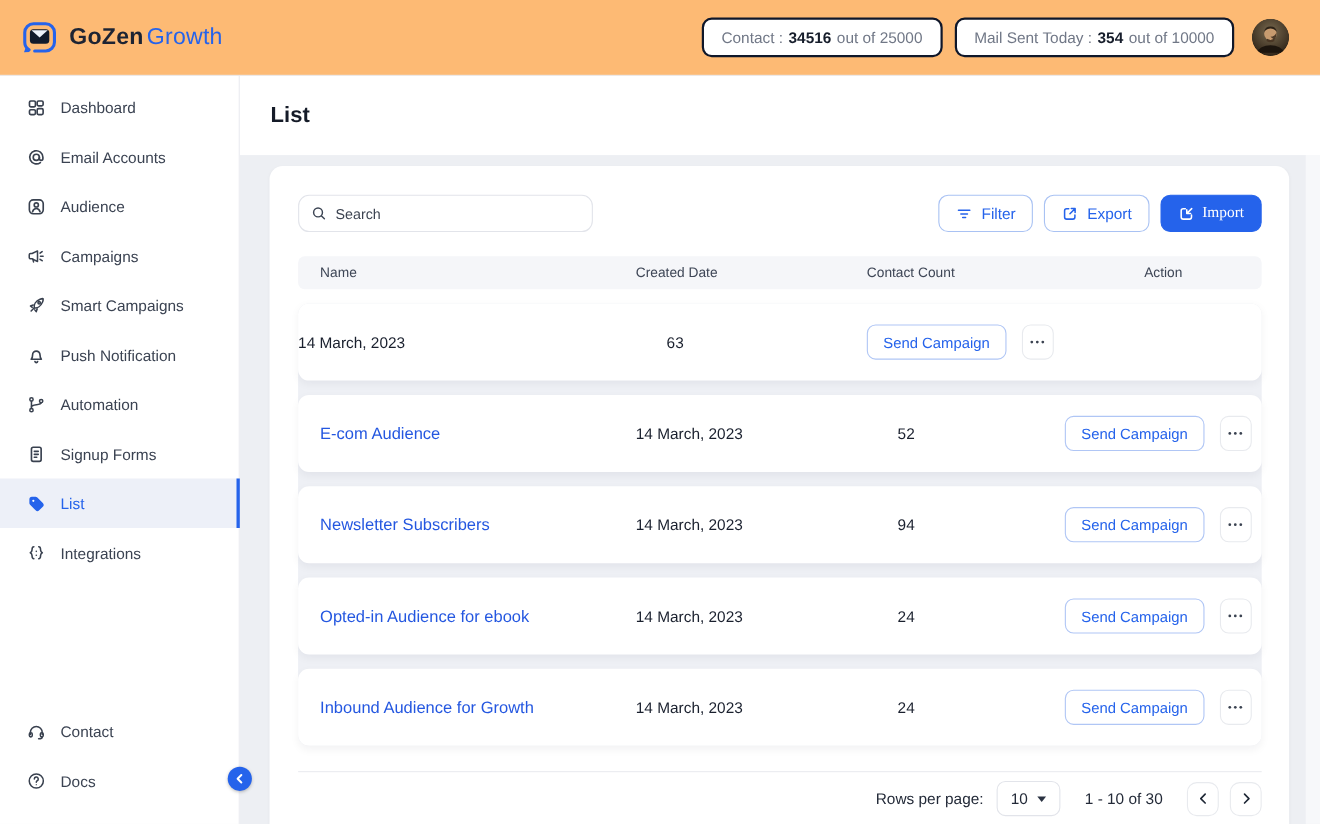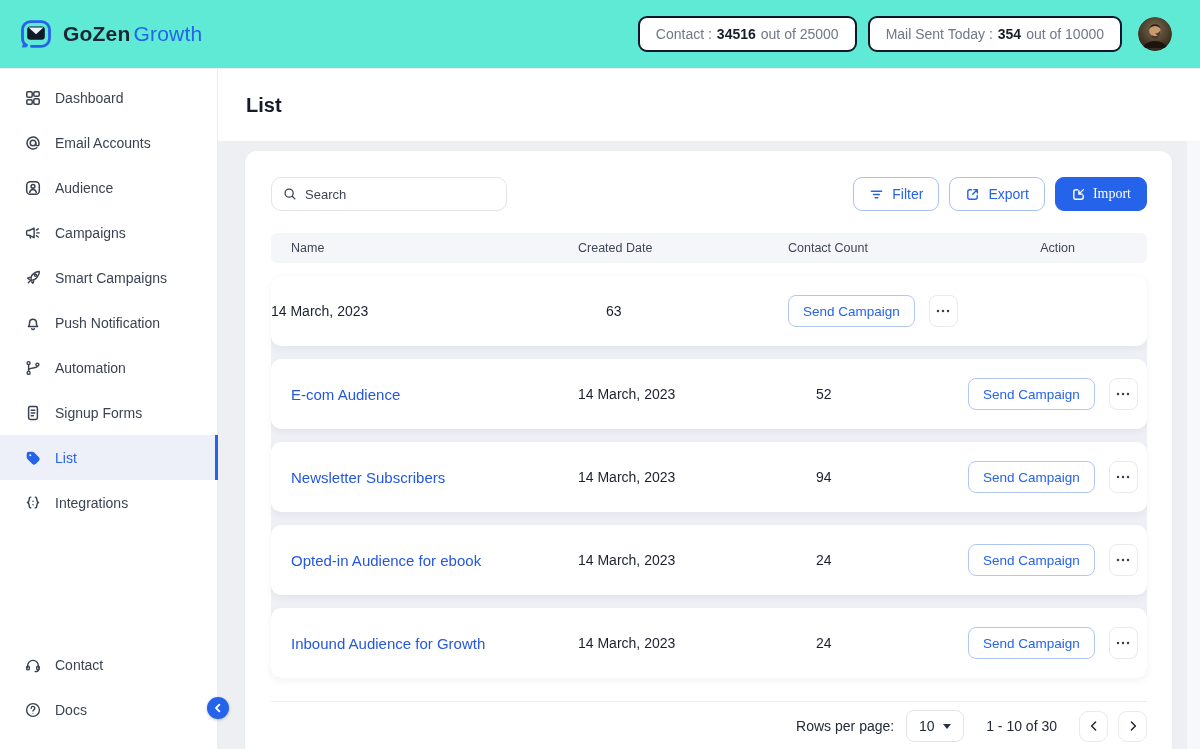--- a/index.html
+++ b/index.html
@@ -1,19 +1,19 @@
 <!DOCTYPE html>
 <html><head>
 <meta charset="utf-8">
 <style>
   * { margin:0; padding:0; box-sizing:border-box; }
   html,body { width:1200px; height:749px; font-family:"Liberation Sans",sans-serif; background:#edeff3; overflow:hidden; position:relative; }
 
   
-  .topbar { position:absolute; top:0; left:0; width:1200px; height:69px; background:#5eead4; border-bottom:1px solid #ecedf1; display:flex; align-items:center; padding:0 28px 0 18px; z-index:6; }
+  .topbar { position:absolute; top:0; left:0; width:1200px; height:69px; background:#fdba74; border-bottom:1px solid #ecedf1; display:flex; align-items:center; padding:0 28px 0 18px; z-index:6; }
   .brand { display:flex; align-items:center; gap:9px; }
   .brand-text { font-size:21px; font-weight:700; color:#1d2433; letter-spacing:.2px; }
   .brand-text .growth { color:#2563eb; font-weight:400; margin-left:3px; }
   .topbar-right { margin-left:auto; display:flex; align-items:center; }
   .stat-badge { height:36px; display:flex; align-items:center; gap:5px; padding:0 16px; border:2px solid #0f172a; border-radius:9px; font-size:14px; color:#707786; background:#fff; margin-left:11px; white-space:nowrap; }
   .stat-badge b { color:#161d2b; font-weight:700; }
   .avatar { width:34px; height:34px; border-radius:50%; margin-left:16px; overflow:hidden; flex:none; cursor:pointer; }
 
   
   .sidebar { position:absolute; top:69px; left:0; width:218px; bottom:0; background:#fff; border-right:1px solid #eaecf0; display:flex; flex-direction:column; padding-top:6px; z-index:5; }
@@ -27,21 +27,21 @@
   
   .main { position:absolute; left:218px; top:69px; right:0; bottom:0; background:#edeff3; }
   .page-head { height:72px; background:#fff; display:flex; align-items:center; padding:0 28px; }
   .page-title { font-size:20px; font-weight:700; color:#151b28; }
   .create-btn { margin-left:auto; height:34px; background:#2563eb; color:#fff; border:none; border-radius:8px; display:flex; align-items:center; gap:9px; padding:0 17px; font-size:14px; font-family:inherit; cursor:pointer; }
 
   .content { padding:10px 28px 0 27px; height:calc(100% - 72px); }
   .panel { background:#fff; border-radius:12px 12px 0 0; height:100%; padding:26px 25px 0 26px; box-shadow:0 1px 3px rgba(16,24,40,.04); display:flex; flex-direction:column; }
 
   .toolbar { display:flex; align-items:center; flex:none; }
-  .search-box { width:236px; height:34px; border:1px solid #e2e4ea; border-radius:10px; display:flex; align-items:center; padding:0 11px; gap:8px; background:#fff; }
+  .search-box { width:268px; height:34px; border:1px solid #e2e4ea; border-radius:10px; display:flex; align-items:center; padding:0 11px; gap:8px; background:#fff; }
   .search-box input { border:none; outline:none; font-size:13px; font-family:inherit; color:#1f2937; width:100%; background:transparent; }
   .search-box input::placeholder { color:#2b3342; opacity:.92; }
   .tb-buttons { margin-left:auto; display:flex; gap:10px; }
   .btn-outline { height:34px; border:1px solid #a9c2f3; background:#fff; color:#2563eb; border-radius:9px; display:flex; align-items:center; gap:8px; padding:0 15px; font-size:14px; font-family:inherit; cursor:pointer; }
   .btn-solid { height:34px; border:1px solid #2563eb; background:#2563eb; color:#fff; border-radius:9px; display:flex; align-items:center; gap:7px; padding:0 15px; font-size:14px; font-family:Liberation Serif, serif; cursor:pointer; }
 
   .thead { margin-top:22px; height:30px; background:#f5f6f9; border-radius:6px; display:grid; grid-template-columns:307px 210px 180px 1fr; align-items:center; font-size:12.5px; color:#3e4656; flex:none; }
   .thead .c1 { padding-left:20px; }
   .thead .c4 { text-align:center; }
 

